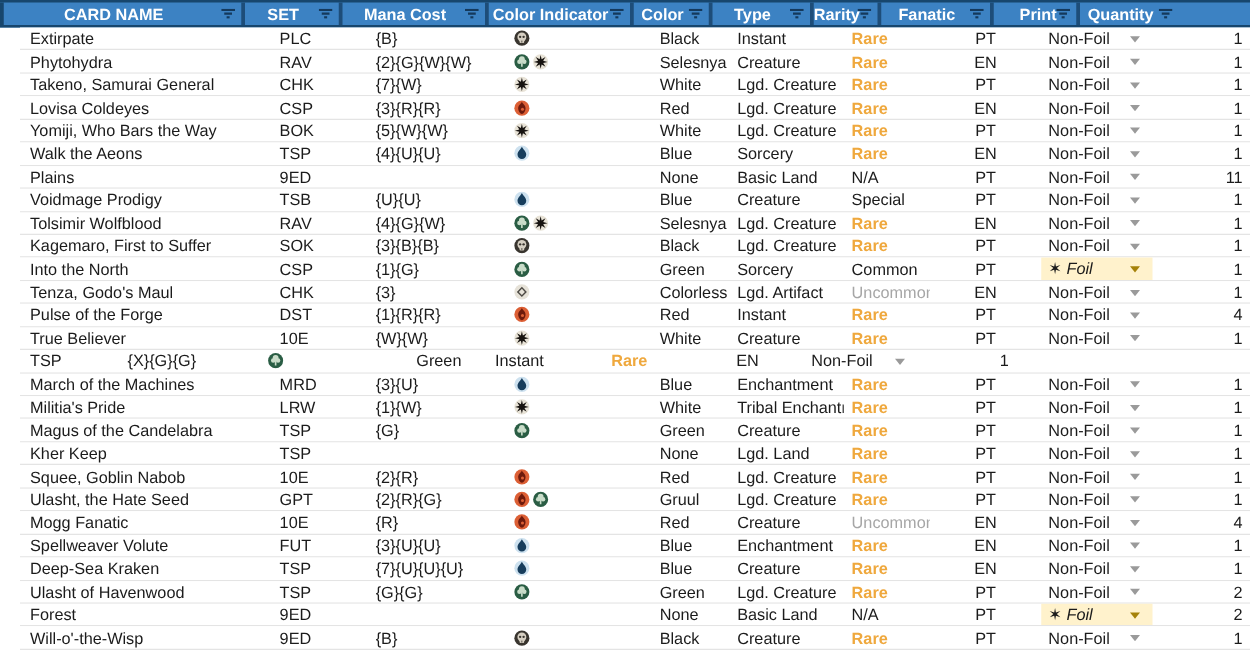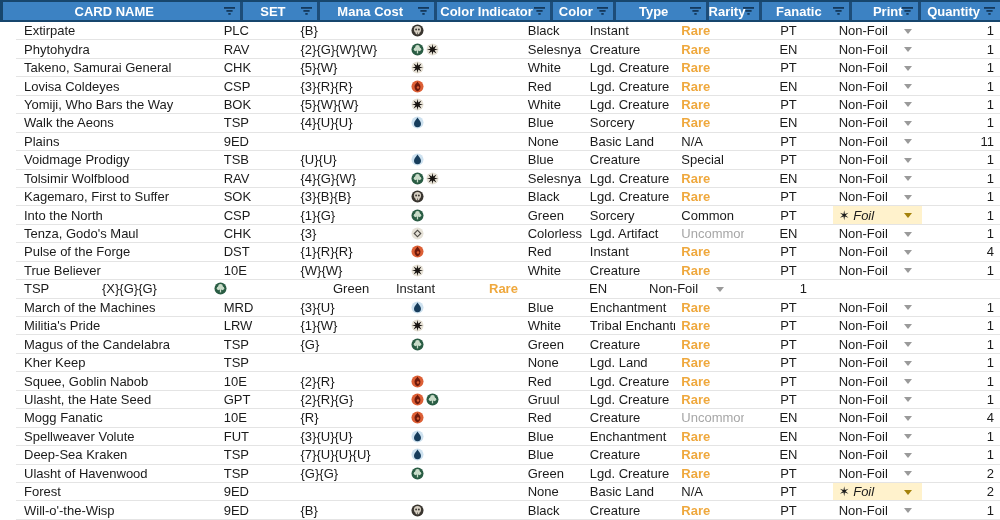--- a/index.html
+++ b/index.html
@@ -21,22 +21,22 @@
   .col0{width:203px;padding-left:8px;}
   .col1{width:78px;padding-left:8px;}
   .col2{width:117px;padding-left:8px;}
   .col3{width:116px;padding-left:3px;}
   .col4{width:63px;padding-left:6px;}
   .col5{width:93px;padding-left:6px;}
   .col6{width:70px;padding-left:6px;}
   .col7{width:90px;justify-content:center;}
   .col8{width:91px;padding-left:6px;position:relative;}
   .col9{width:79px;justify-content:flex-end;padding-right:6px;}
-  .hc0{width:240px;} .hc1{width:78px;} .hc2{width:117px;} .hc3{width:116px;} .hc4{width:63px;}
-  .hc5{width:93px;} .hc6{width:54px;} .hc7{width:90px;} .hc8{width:69px;padding-left:19px;} .hc9{width:79px;}
+  .hc0{width:193px;} .hc1{width:78px;} .hc2{width:117px;} .hc3{width:116px;} .hc4{width:63px;}
+  .hc5{width:81px;} .hc6{width:54px;} .hc7{width:90px;} .hc8{width:69px;padding-left:19px;} .hc9{width:79px;}
   .rarity-rare{color:#efa83d;font-weight:bold;}
   .rarity-uncommon{color:#a6a6a6;}
   .print-cell .dd-arrow{position:absolute;right:10px;top:50%;margin-top:-2px;width:0;height:0;
       border-left:4px solid transparent;border-right:4px solid transparent;border-top:5px solid #9a9a9a;}
   .print-cell.foil{background:#fff2cc;font-style:italic;}
   .print-cell.foil .dd-arrow{border-top-color:#a5820a;}
   .mana-icon{display:inline-block;width:13px;height:13px;margin-right:2px;line-height:0;flex:0 0 auto;}
 </style>
 </head>
 <body>
@@ -195,21 +195,21 @@
     <div class="cell col8 print-cell">
       <span>Non-Foil</span>
       <span class="dd-arrow"></span>
     </div>
     <div class="cell col9">1</div>
   </div>
 
   <div class="row">
     <div class="cell col0">Takeno, Samurai General</div>
     <div class="cell col1">CHK</div>
-    <div class="cell col2">{5}{W}</div>
+    <div class="cell col2">{7}{W}</div>
     <div class="cell col3">
           <span class="mana-icon"><svg width="13" height="13" viewBox="0 0 16 16">
               <circle cx="8" cy="8" r="7.4" fill="#e8e3d7"></circle>
               <polygon fill="#171310" points="14.8,8 10.5,9 12.8,12.8 9,10.5 8,14.8 7,10.5 3.2,12.8 5.5,9 1.2,8 5.5,7 3.2,3.2 7,5.5 8,1.2 9,5.5 12.8,3.2 10.5,7"></polygon>
             </svg></span>
         </div>
     <div class="cell col4">White</div>
     <div class="cell col5">Lgd. Creature</div>
     <div class="cell col6 rarity-rare">Rare</div>
     <div class="cell col7">PT</div>

